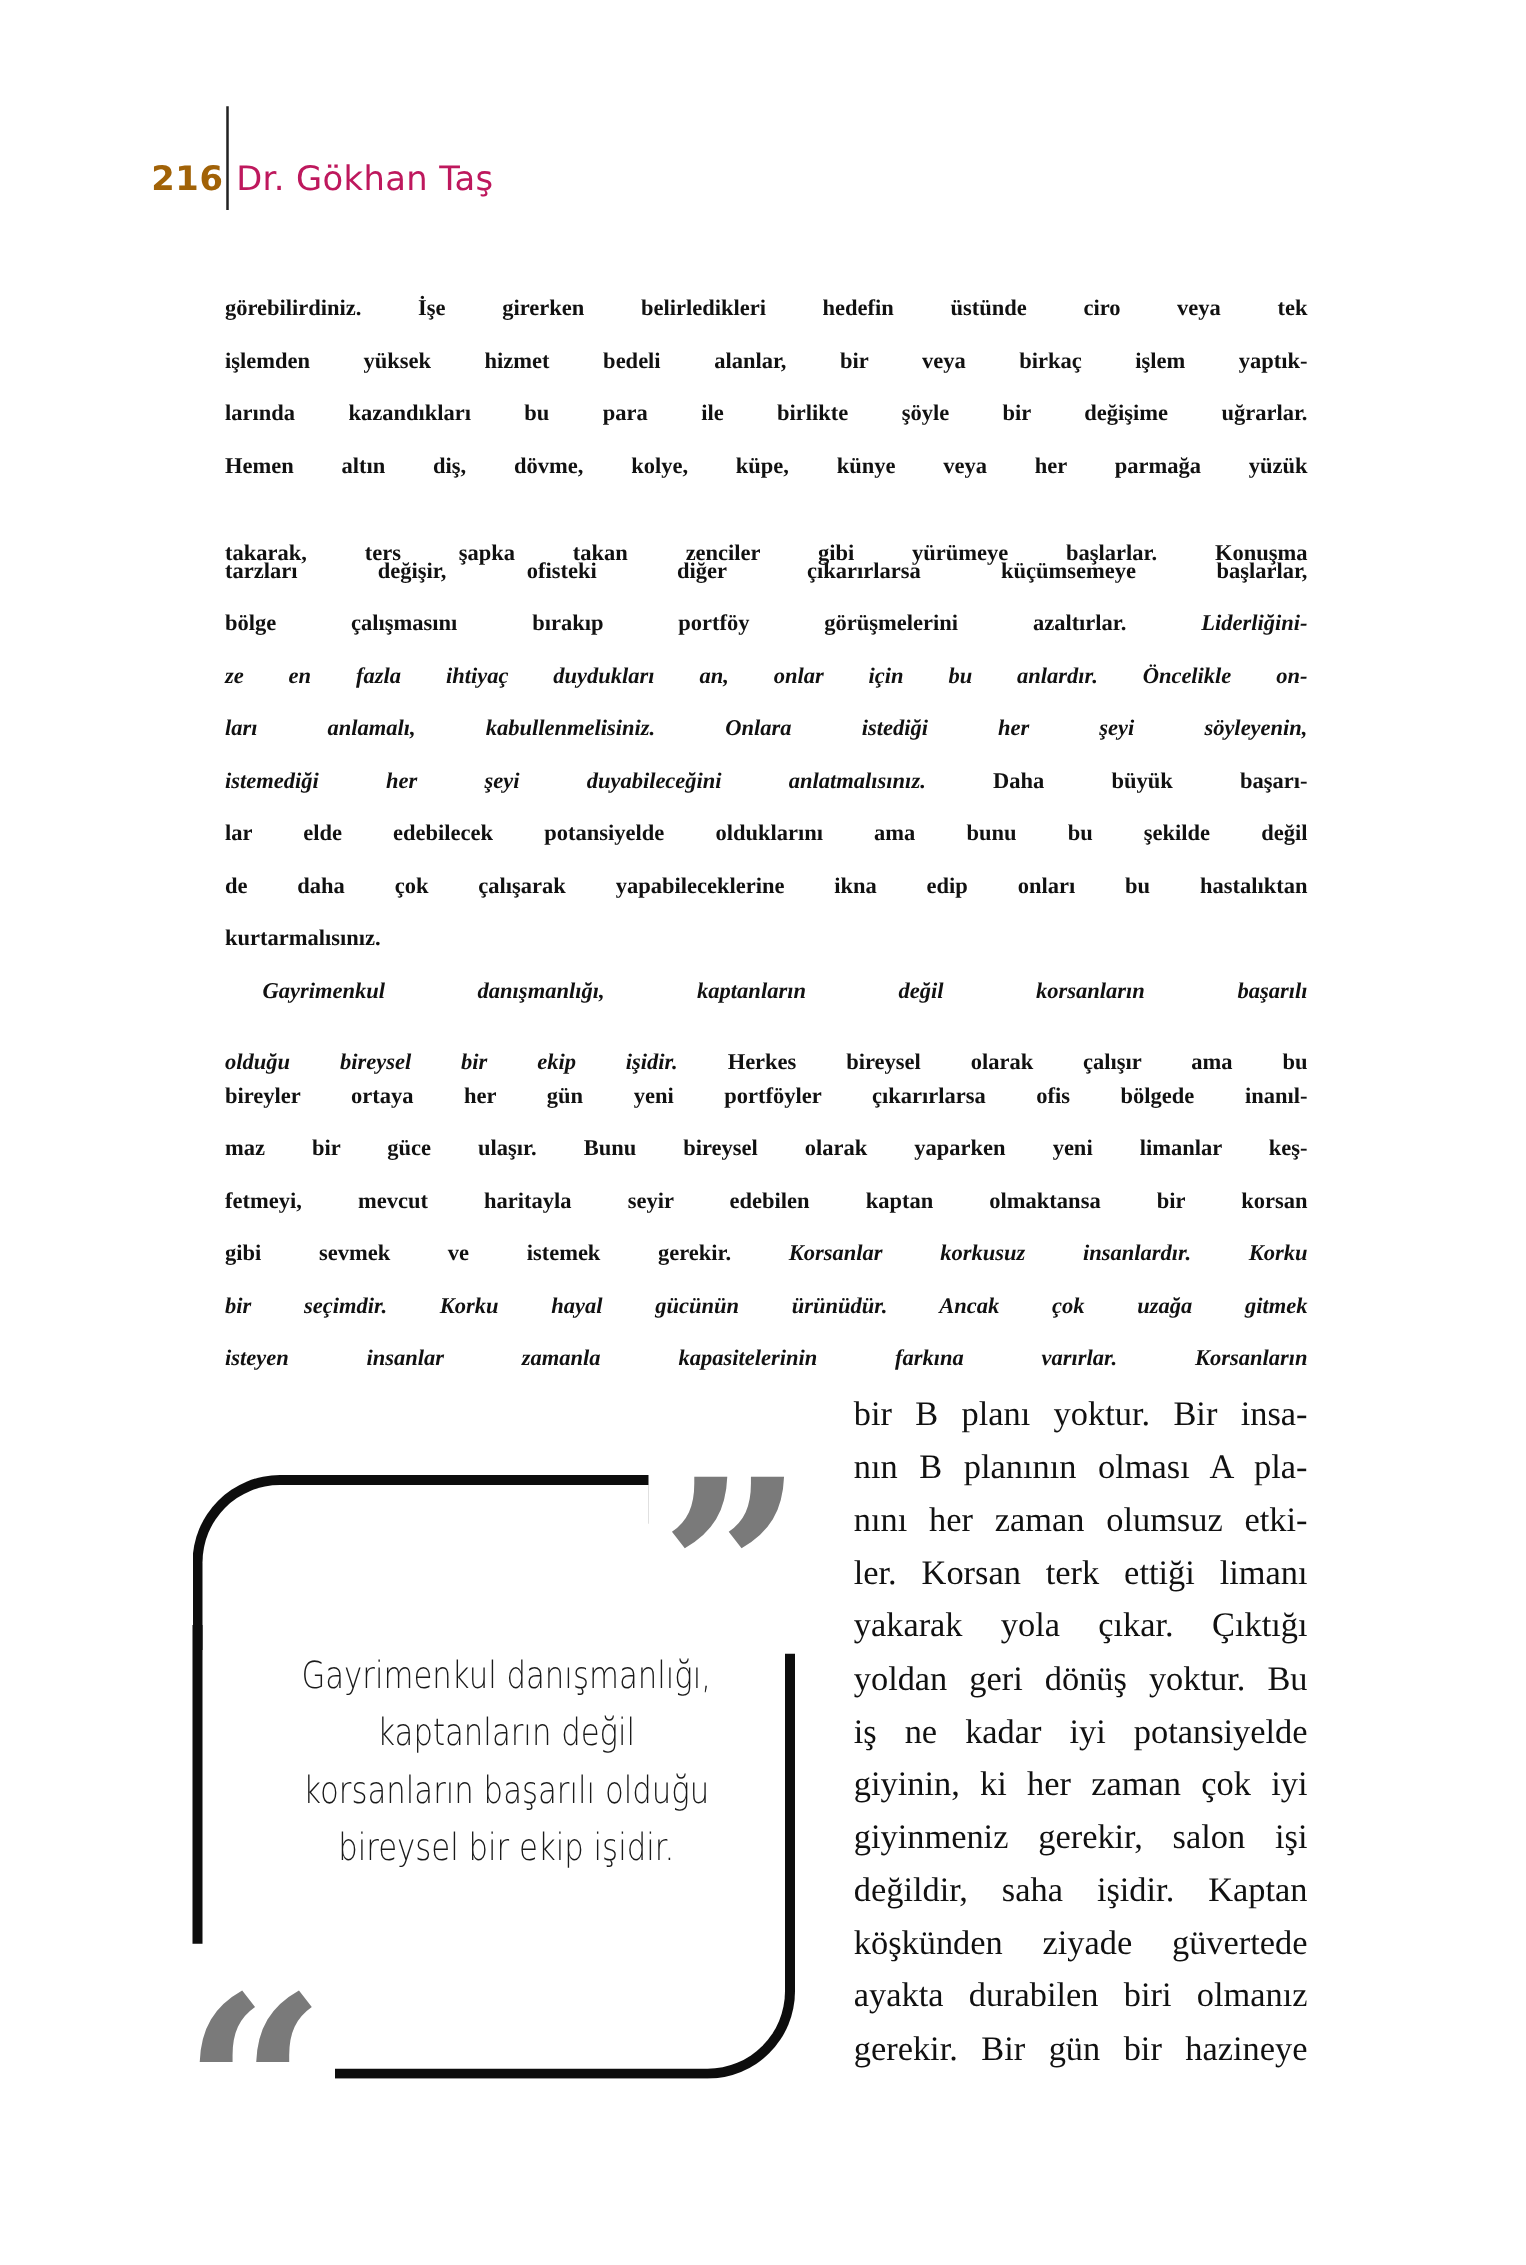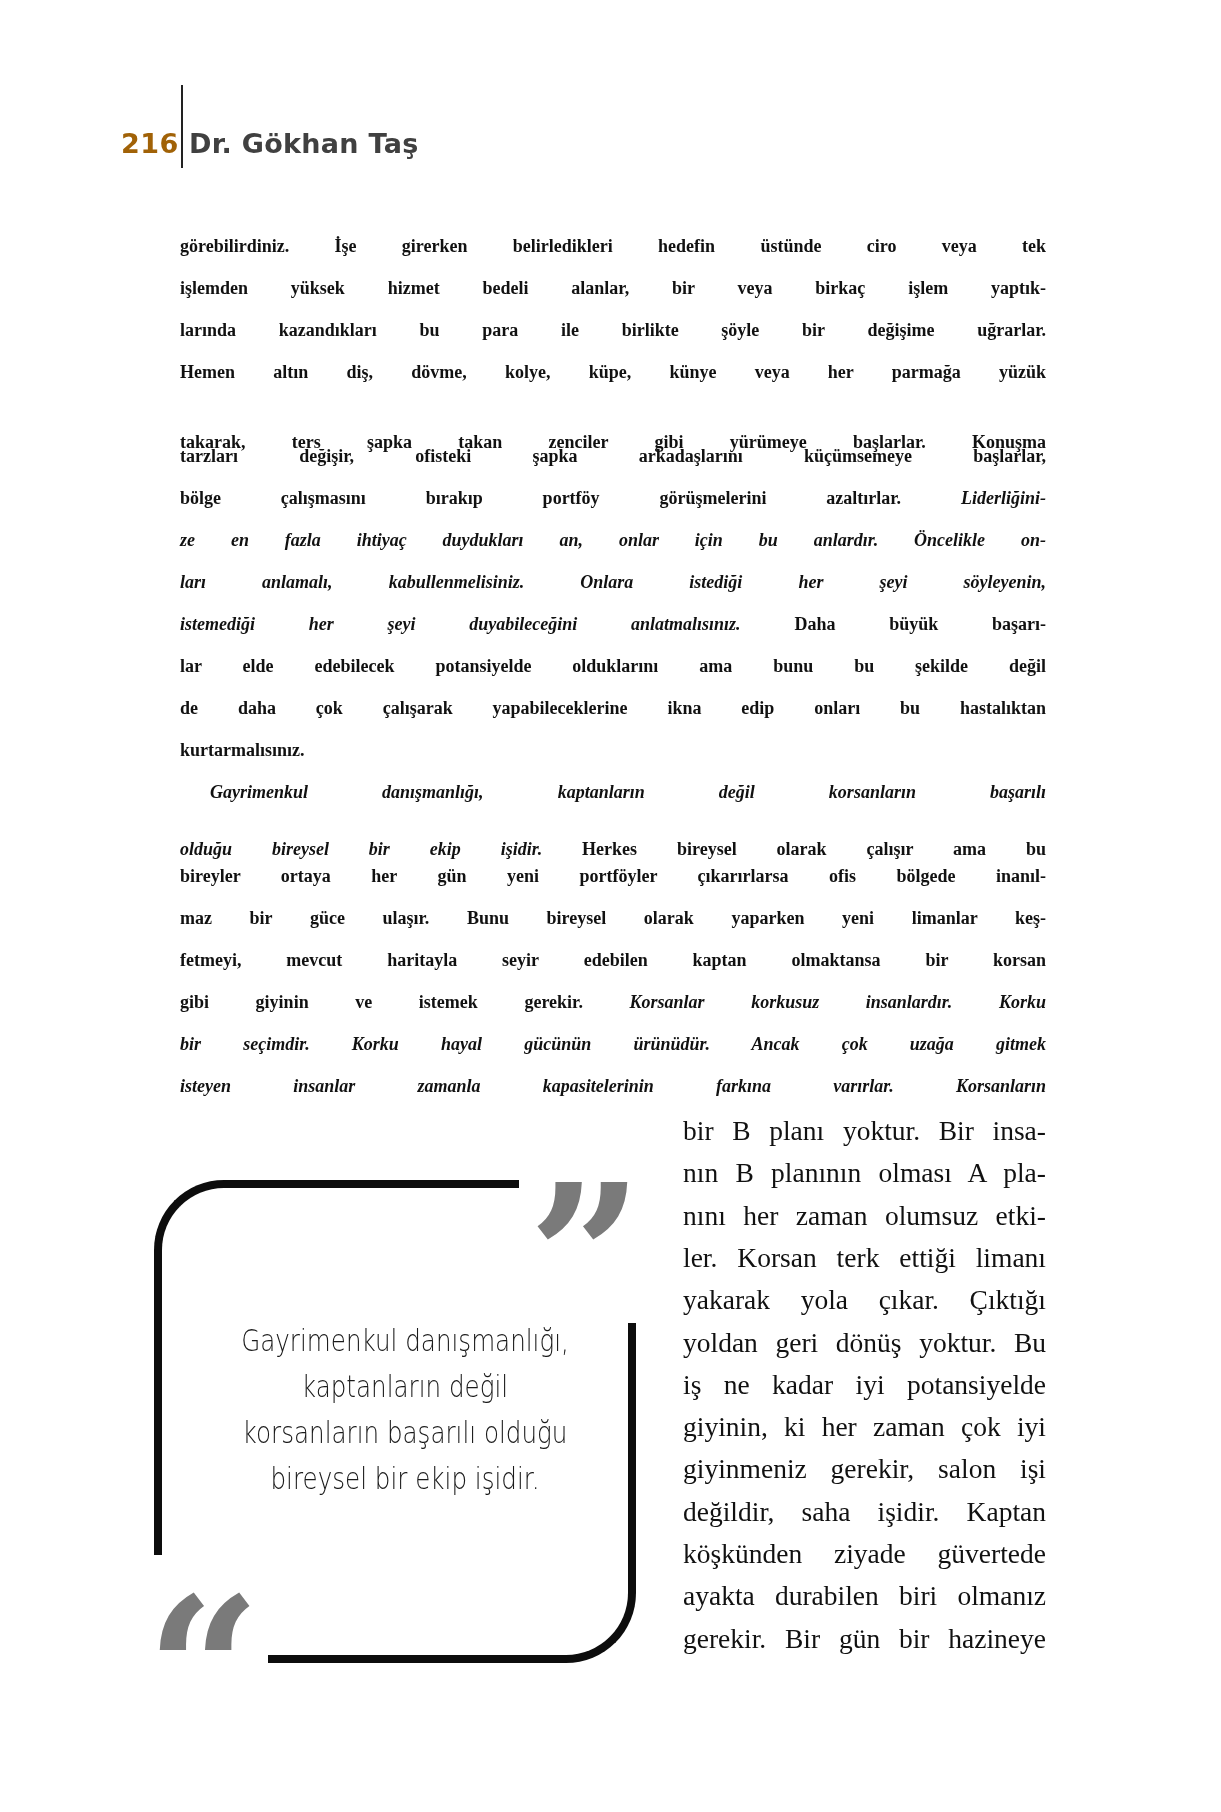--- a/index.html
+++ b/index.html
@@ -7,21 +7,21 @@
   .header-num {
     position: absolute; left: 121px; top: 128px;
     font-family: "DejaVu Sans", sans-serif; font-weight: bold; font-size: 27px; color: #a16207;
     letter-spacing: 0.5px;
   }
   .header-divider {
     position: absolute; left: 181px; top: 85px; width: 1.5px; height: 83px; background: #222;
   }
   .header-author {
     position: absolute; left: 189px; top: 128px;
-    font-family: "DejaVu Sans", sans-serif; font-weight: 700; font-size: 27px; color: #404040;
+    font-family: "DejaVu Sans", sans-serif; font-weight: 400; font-size: 27px; color: #be185d;
     letter-spacing: 0.3px;
   }
   .body-line {
     position: absolute; left: 180px; width: 866px; height: 42px;
     font-family: "Liberation Serif", serif; font-size: 18px; line-height: 42px;
     text-align: justify; text-align-last: justify; white-space: nowrap; color: #111; font-weight: bold;
   }
   .body-line .it { font-style: italic; }
   .col-line {
     position: absolute; left: 683px; width: 363px; height: 42px;
@@ -66,34 +66,34 @@
   <div class="header-divider"></div>
   <div class="header-author">Dr. Gökhan Taş</div>
 </div>
 
 <div id="body-text">
     <div class="body-line" style="top: 225px;"><span>görebilirdiniz. İşe girerken belirledikleri hedefin üstünde ciro veya tek</span></div>
     <div class="body-line" style="top: 267px;"><span>işlemden yüksek hizmet bedeli alanlar, bir veya birkaç işlem yaptık-</span></div>
     <div class="body-line" style="top: 309px;"><span>larında kazandıkları bu para ile birlikte şöyle bir değişime uğrarlar.</span></div>
     <div class="body-line" style="top: 351px;"><span>Hemen altın diş, dövme, kolye, küpe, künye veya her parmağa yüzük</span></div>
     <div class="body-line" style="top: 393px; margin-top: 28px;"><span>takarak, ters şapka takan zenciler gibi yürümeye başlarlar. Konuşma</span></div>
-    <div class="body-line" style="top: 435px;"><span>tarzları değişir, ofisteki şapka arkadaşlarını küçümsemeye başlarlar,</span></div>
+    <div class="body-line" style="top: 435px;"><span>tarzları değişir, ofisteki diğer çıkarırlarsa küçümsemeye başlarlar,</span></div>
     <div class="body-line" style="top: 477px;"><span>bölge çalışmasını bırakıp portföy görüşmelerini azaltırlar. </span><span class="it">Liderliğini-</span></div>
     <div class="body-line" style="top: 519px;"><span class="it">ze en fazla ihtiyaç duydukları an, onlar için bu anlardır. Öncelikle on-</span></div>
     <div class="body-line" style="top: 561px;"><span class="it">ları anlamalı, kabullenmelisiniz. Onlara istediği her şeyi söyleyenin,</span></div>
     <div class="body-line" style="top: 603px;"><span class="it">istemediği her şeyi duyabileceğini anlatmalısınız.</span><span> Daha büyük başarı-</span></div>
     <div class="body-line" style="top: 645px;"><span>lar elde edebilecek potansiyelde olduklarını ama bunu bu şekilde değil</span></div>
     <div class="body-line" style="top: 687px;"><span>de daha çok çalışarak yapabileceklerine ikna edip onları bu hastalıktan</span></div>
     <div class="body-line" style="top: 729px; text-align-last: left;"><span>kurtarmalısınız.</span></div>
     <div class="body-line" style="top: 771px; left: 180px; text-indent: 30px;"><span class="it">Gayrimenkul danışmanlığı, kaptanların değil korsanların başarılı</span></div>
     <div class="body-line" style="top: 784px; margin-top: 44px;"><span class="it">olduğu bireysel bir ekip işidir.</span><span> Herkes bireysel olarak çalışır ama bu</span></div>
     <div class="body-line" style="top: 855px;"><span>bireyler ortaya her gün yeni portföyler çıkarırlarsa ofis bölgede inanıl-</span></div>
     <div class="body-line" style="top: 897px;"><span>maz bir güce ulaşır. Bunu bireysel olarak yaparken yeni limanlar keş-</span></div>
     <div class="body-line" style="top: 939px;"><span>fetmeyi, mevcut haritayla seyir edebilen kaptan olmaktansa bir korsan</span></div>
-    <div class="body-line" style="top: 981px;"><span>gibi giyinin ve istemek gerekir. </span><span class="it">Korsanlar korkusuz insanlardır. Korku</span></div>
+    <div class="body-line" style="top: 981px;"><span>gibi sevmek ve istemek gerekir. </span><span class="it">Korsanlar korkusuz insanlardır. Korku</span></div>
     <div class="body-line" style="top: 1023px;"><span class="it">bir seçimdir. Korku hayal gücünün ürünüdür. Ancak çok uzağa gitmek</span></div>
     <div class="body-line" style="top: 1065px;"><span class="it">isteyen insanlar zamanla kapasitelerinin farkına varırlar. Korsanların</span></div>
   </div>
 <div id="column-text">
     <div class="col-line" style="top: 1110px;"><span class="it">bir B planı yoktur. Bir insa-</span></div>
     <div class="col-line" style="top: 1152.3px;"><span class="it">nın B planının olması A pla-</span></div>
     <div class="col-line" style="top: 1194.6px;"><span class="it">nını her zaman olumsuz etki-</span></div>
     <div class="col-line" style="top: 1236.9px;"><span class="it">ler. Korsan terk ettiği limanı</span></div>
     <div class="col-line" style="top: 1279.2px;"><span class="it">yakarak yola çıkar. Çıktığı</span></div>
     <div class="col-line" style="top: 1321.5px;"><span class="it">yoldan geri dönüş yoktur.</span><span> Bu</span></div>

